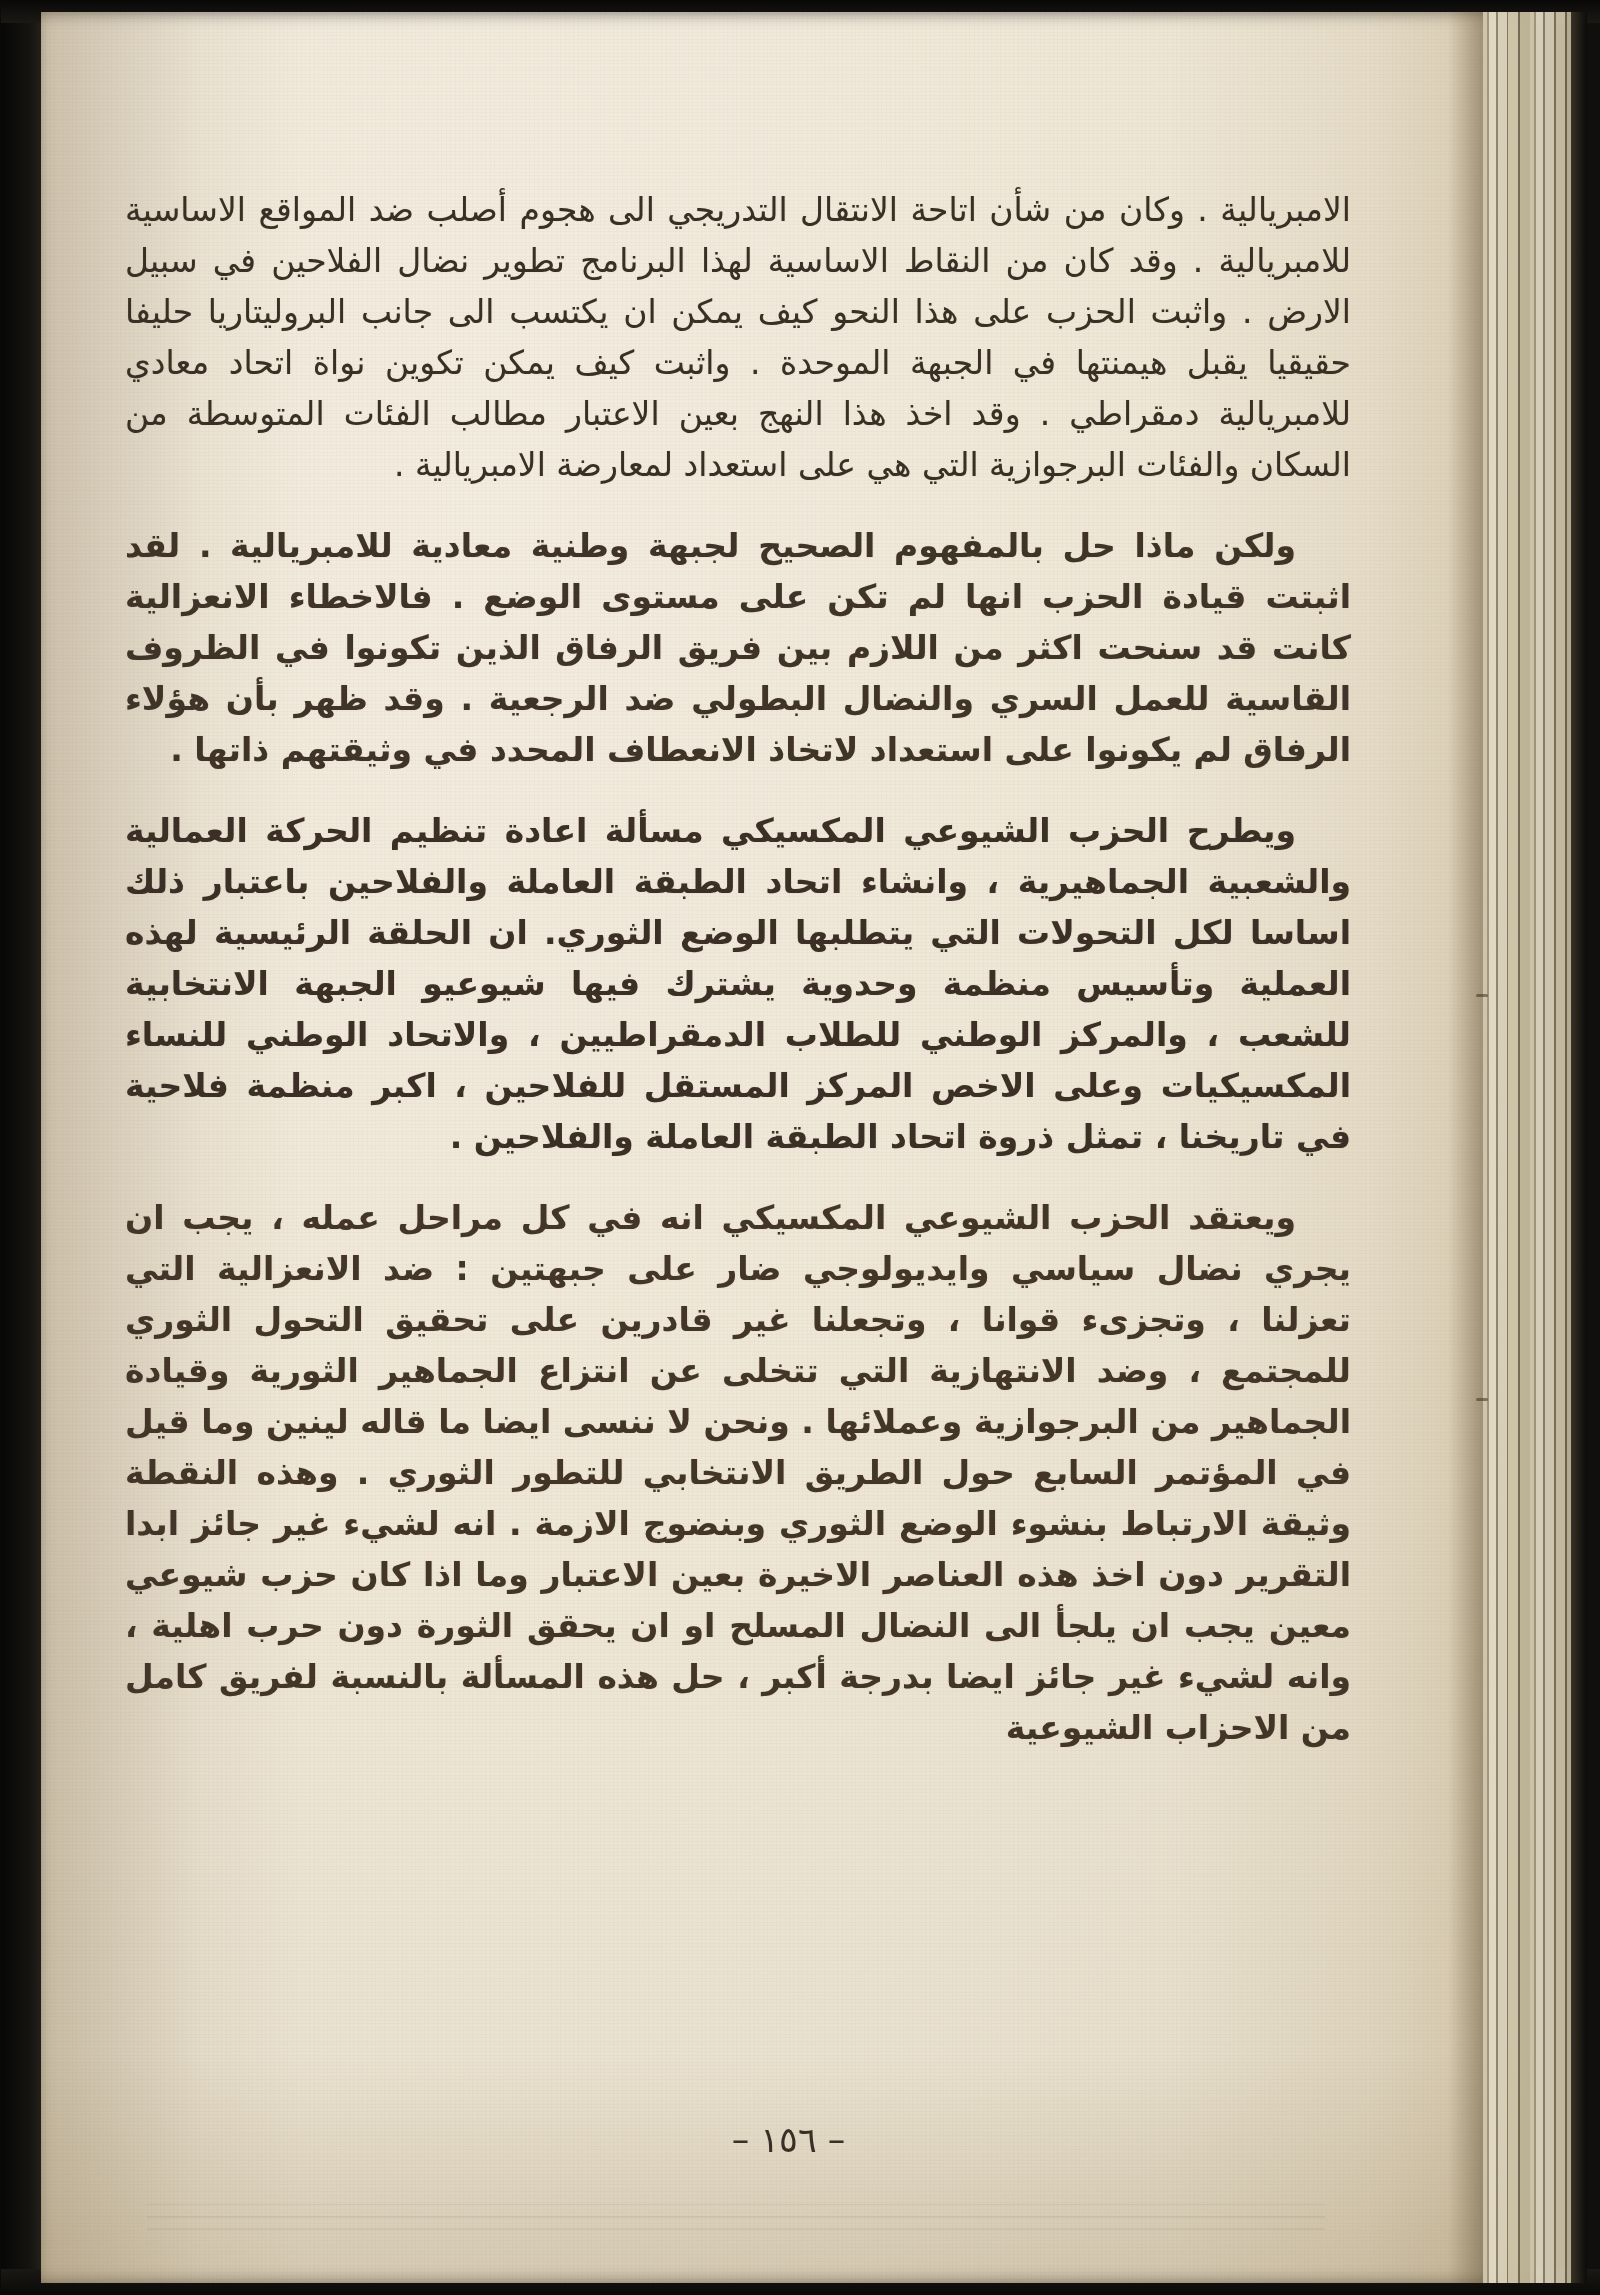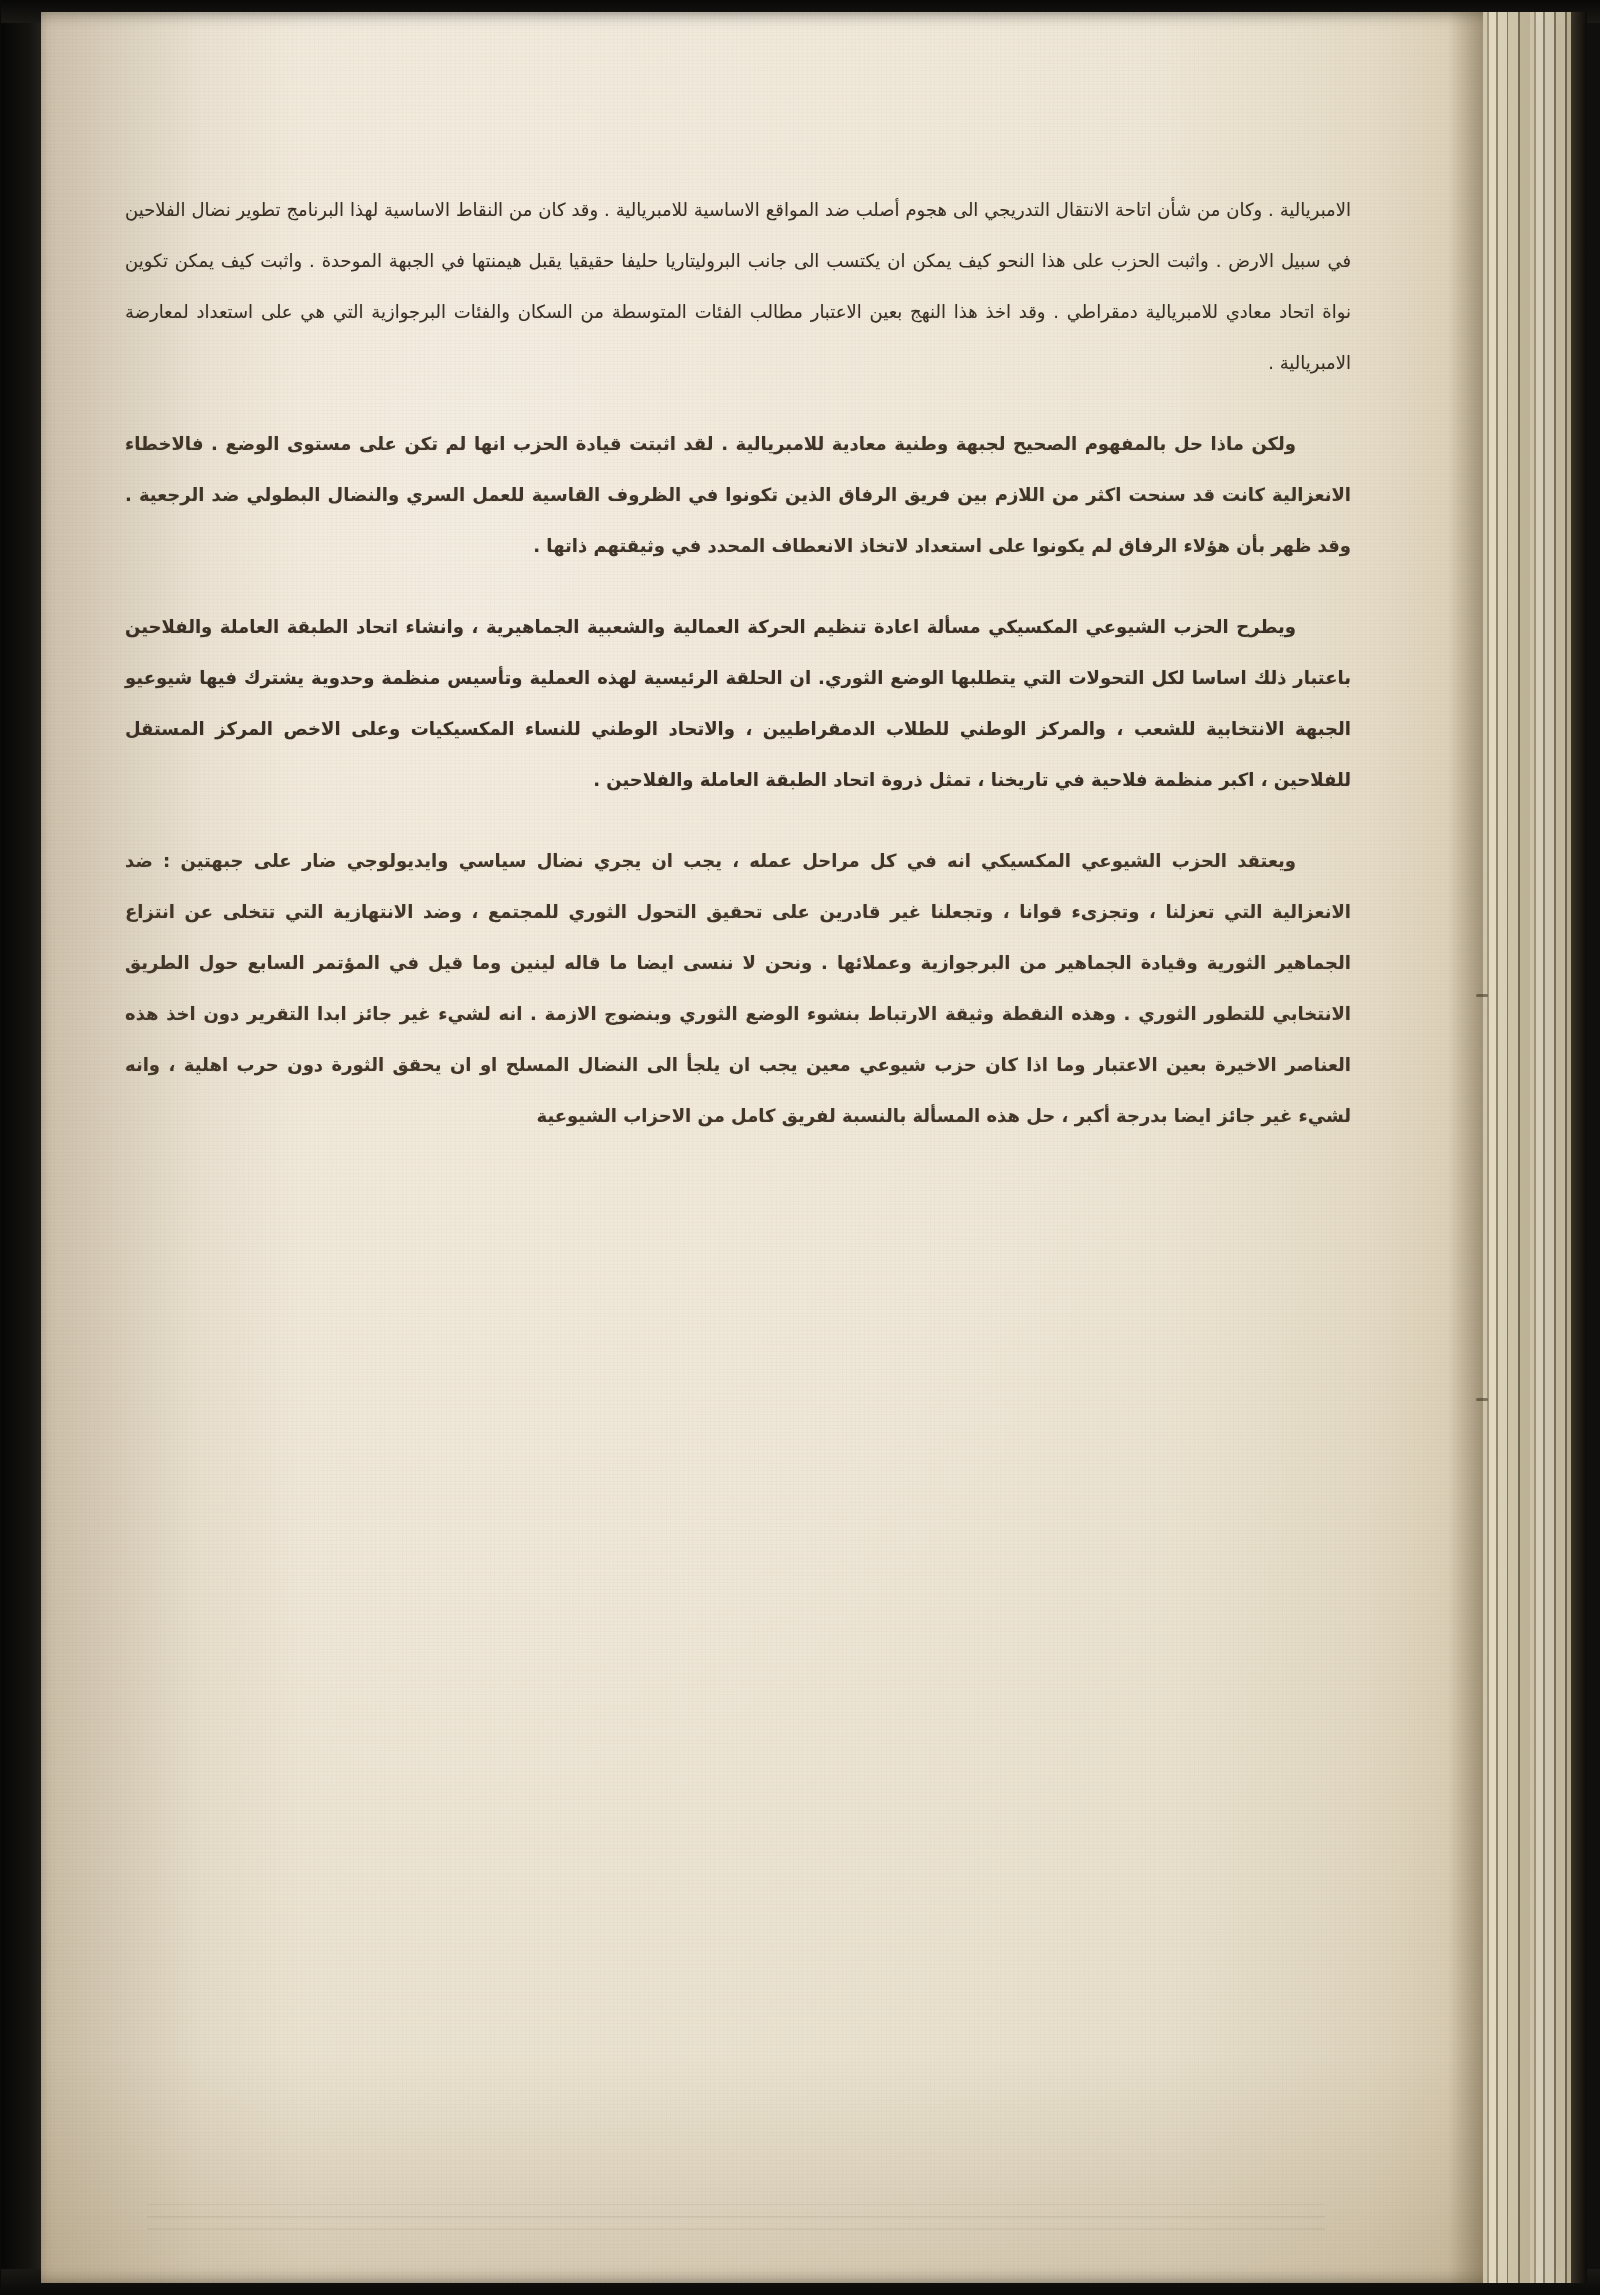--- a/index.html
+++ b/index.html
@@ -138,21 +138,21 @@
     right: 185px;       
     left: 84px;         
     direction: rtl;
     text-align: justify;
     color: #3b3026;
   }
 
   p.para {
     margin: 0 0 30px 0;
     font-family: "DejaVu Sans", sans-serif;
-    font-size: 18px;
+    font-size: 33px;
     line-height: 51px;
     letter-spacing: 0.2px;
     text-align: justify;
     text-justify: inter-word;
     color: #3c3127;
     text-shadow: 0 0 0.9px rgba(80,62,40,0.25);
   }
   p.para.indent {
     text-indent: 55px;
     font-weight: bold;
@@ -212,20 +212,23 @@
 
     <div class="text-column">
       <p class="para">الامبريالية . وكان من شأن اتاحة الانتقال التدريجي الى هجوم أصلب ضد المواقع الاساسية للامبريالية . وقد كان من النقاط الاساسية لهذا البرنامج تطوير نضال الفلاحين في سبيل الارض . واثبت الحزب على هذا النحو كيف يمكن ان يكتسب الى جانب البروليتاريا حليفا حقيقيا يقبل هيمنتها في الجبهة الموحدة . واثبت كيف يمكن تكوين نواة اتحاد معادي للامبريالية دمقراطي . وقد اخذ هذا النهج بعين الاعتبار مطالب الفئات المتوسطة من السكان والفئات البرجوازية التي هي على استعداد لمعارضة الامبريالية .</p>
       <p class="para indent">ولكن ماذا حل بالمفهوم الصحيح لجبهة وطنية معادية للامبريالية . لقد اثبتت قيادة الحزب انها لم تكن على مستوى الوضع . فالاخطاء الانعزالية كانت قد سنحت اكثر من اللازم بين فريق الرفاق الذين تكونوا في الظروف القاسية للعمل السري والنضال البطولي ضد الرجعية . وقد ظهر بأن هؤلاء الرفاق لم يكونوا على استعداد لاتخاذ الانعطاف المحدد في وثيقتهم ذاتها .</p>
       <p class="para indent">ويطرح الحزب الشيوعي المكسيكي مسألة اعادة تنظيم الحركة العمالية والشعبية الجماهيرية ، وانشاء اتحاد الطبقة العاملة والفلاحين باعتبار ذلك اساسا لكل التحولات التي يتطلبها الوضع الثوري. ان الحلقة الرئيسية لهذه العملية وتأسيس منظمة وحدوية يشترك فيها شيوعيو الجبهة الانتخابية للشعب ، والمركز الوطني للطلاب الدمقراطيين ، والاتحاد الوطني للنساء المكسيكيات وعلى الاخص المركز المستقل للفلاحين ، اكبر منظمة فلاحية في تاريخنا ، تمثل ذروة اتحاد الطبقة العاملة والفلاحين .</p>
       <p class="para indent">ويعتقد الحزب الشيوعي المكسيكي انه في كل مراحل عمله ، يجب ان يجري نضال سياسي وايديولوجي ضار على جبهتين : ضد الانعزالية التي تعزلنا ، وتجزىء قوانا ، وتجعلنا غير قادرين على تحقيق التحول الثوري للمجتمع ، وضد الانتهازية التي تتخلى عن انتزاع الجماهير الثورية وقيادة الجماهير من البرجوازية وعملائها . ونحن لا ننسى ايضا ما قاله لينين وما قيل في المؤتمر السابع حول الطريق الانتخابي للتطور الثوري . وهذه النقطة وثيقة الارتباط بنشوء الوضع الثوري وبنضوج الازمة . انه لشيء غير جائز ابدا التقرير دون اخذ هذه العناصر الاخيرة بعين الاعتبار وما اذا كان حزب شيوعي معين يجب ان يلجأ الى النضال المسلح او ان يحقق الثورة دون حرب اهلية ، وانه لشيء غير جائز ايضا بدرجة أكبر ، حل هذه المسألة بالنسبة لفريق كامل من الاحزاب الشيوعية</p>
     </div>
 
     <div class="showthrough"></div>
 
+    <div class="page-number">
+      <span>– ١٥٦ –</span>
+    </div>
   </div>
 
   <div class="fore-edge-shadow"></div>
   <div class="fore-edge">
     <div class="fore-edge-dark"></div>
   </div>
   <div class="edge-nick" style="top:994px;"></div>
   <div class="edge-nick" style="top:1398px;"></div>
 
 </div>

